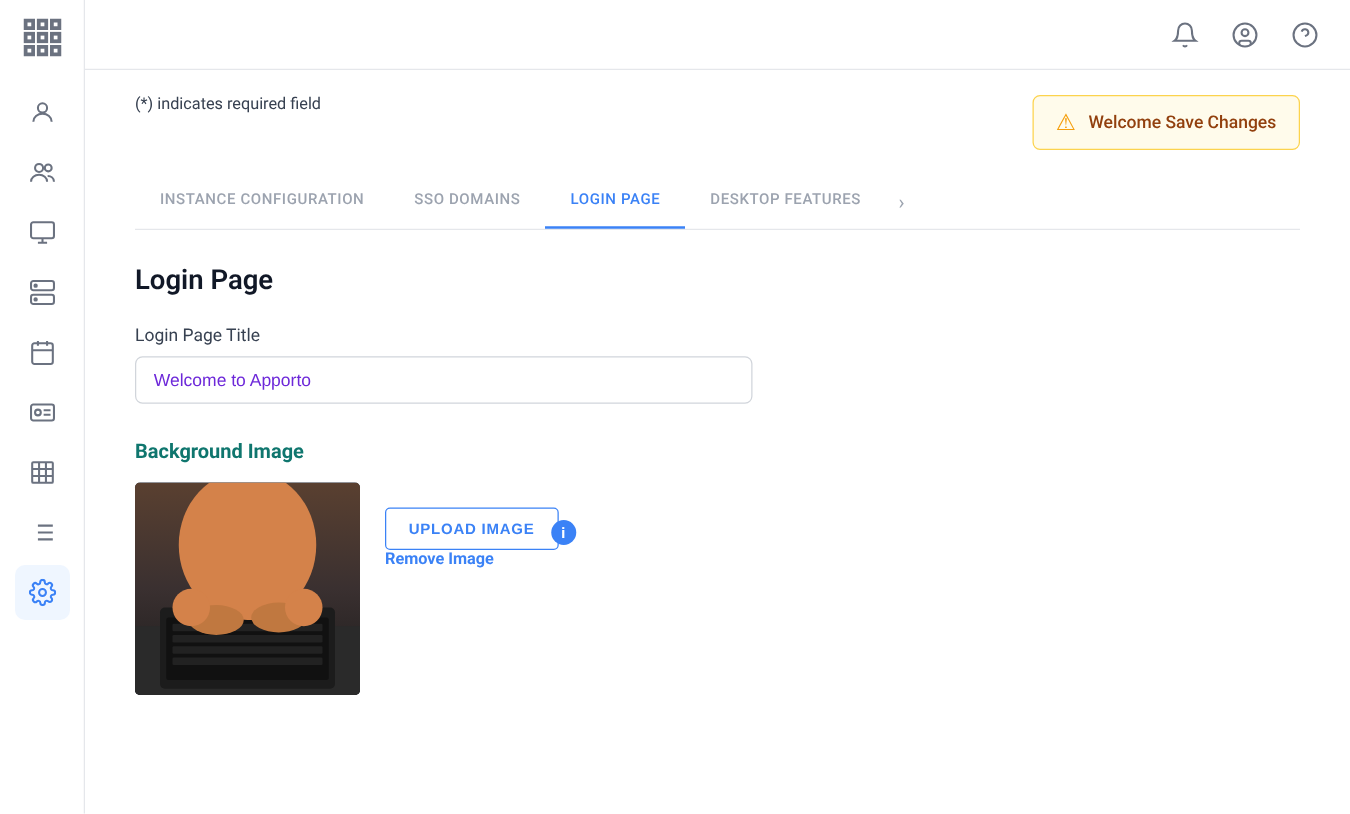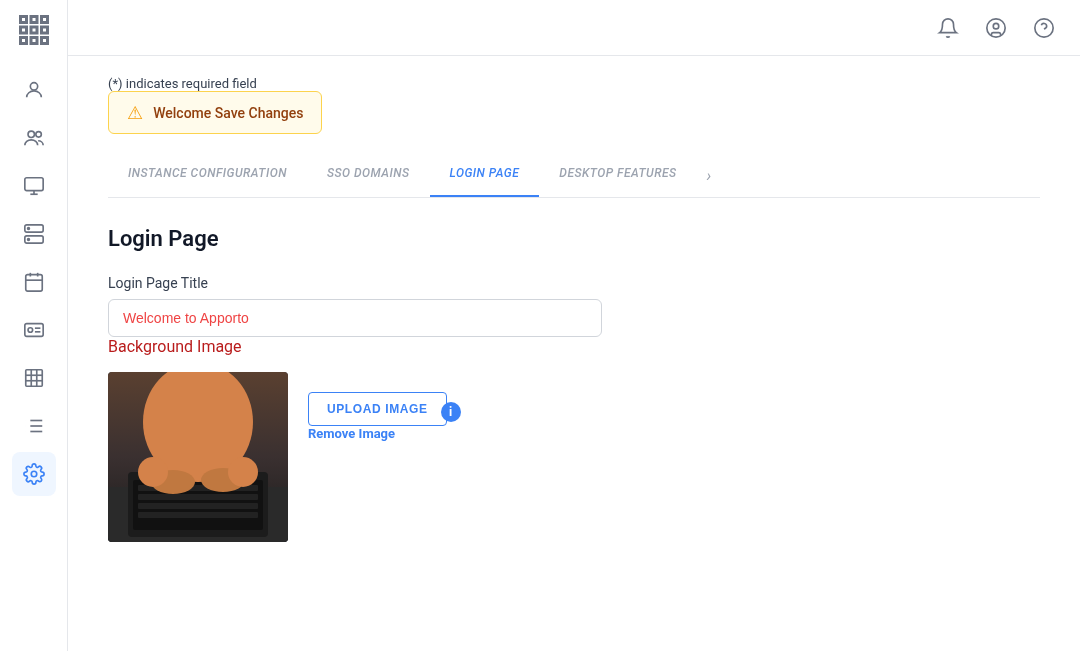--- a/index.html
+++ b/index.html
@@ -76,23 +76,22 @@
       margin-top: 56px;
       padding: 20px 40px;
       overflow-y: auto;
       flex: 1;
     }
 
     
     .header-row {
       display: flex;
       align-items: flex-start;
-      justify-content: flex-end;
+      justify-content: space-between;
       margin-bottom: 20px;
-      flex-direction: column;
     }
     .required-note {
       font-size: 13px;
       color: #374151;
     }
 
     
     .alert-banner {
       background: #fffbeb;
       border: 1px solid #fcd34d;
@@ -109,21 +108,20 @@
       color: #f59e0b;
       font-size: 18px;
     }
 
     
     .tabs {
       display: flex;
       border-bottom: 1px solid #e5e7eb;
       margin-bottom: 28px;
       gap: 0;
-      font-style: italic;
     }
     .tab {
       padding: 12px 20px;
       font-size: 12px;
       font-weight: 500;
       color: #9ca3af;
       letter-spacing: 0.04em;
       cursor: pointer;
       border-bottom: 2px solid transparent;
       text-transform: uppercase;
@@ -153,28 +151,29 @@
       font-size: 14px;
       color: #374151;
       margin-bottom: 8px;
     }
     .text-input {
       width: 494px;
       padding: 10px 14px;
       border: 1px solid #d1d5db;
       border-radius: 6px;
       font-size: 14px;
-      color: #ef4444;
+      color: #6d28d9;
       outline: none;
     }
 
     .section-title {
       font-size: 16px;
-      font-weight: 400;
-      color: #b91c1c;
+      font-weight: 700;
+      color: #0f766e;
+      margin-top: 28px;
       margin-bottom: 16px;
     }
 
     
     .image-section {
       display: flex;
       align-items: flex-start;
       gap: 20px;
     }
     .preview-image {

